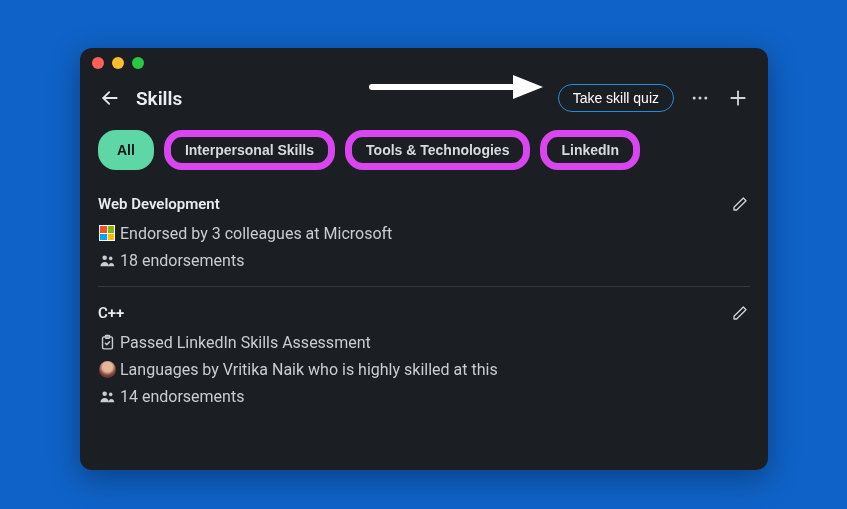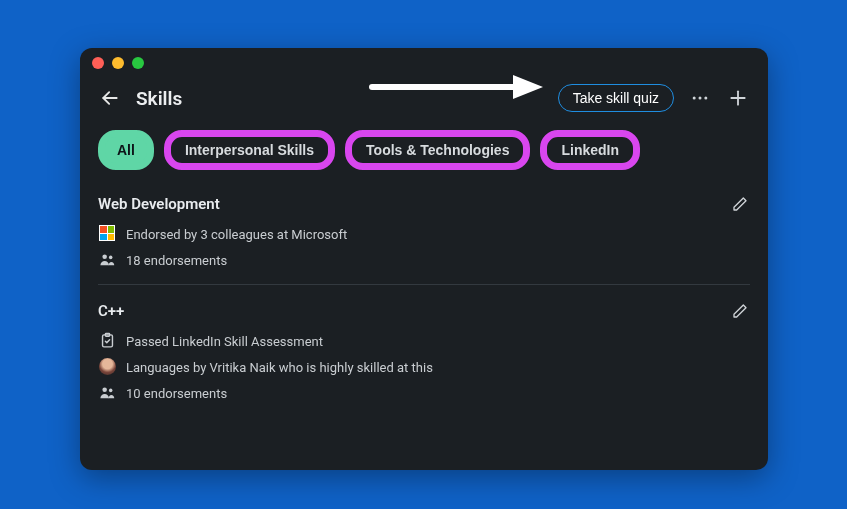--- a/index.html
+++ b/index.html
@@ -134,25 +134,25 @@
     font-weight: 600;
   }
   .edit-btn {
     color: #cfd3d7;
     width: 20px; height: 20px;
     display:flex; align-items:center; justify-content:center;
     cursor: pointer;
   }
   .detail-row {
     display: flex;
-    align-items: flex-end;
-    gap: 10px;
+    align-items: flex-start;
+    gap: 4px;
     margin: 8px 0 0 0;
     color: #c9cdd1;
-    font-size: 13px;
+    font-size: 16px;
   }
   .detail-icon {
     width: 18px; height: 18px;
     display:flex; align-items:center; justify-content:center;
     flex-shrink: 0;
   }
   .ms-logo {
     width: 16px; height: 16px;
     background: #fff;
     display: grid;
@@ -256,38 +256,38 @@
           </div>
         </div>
         <div class="detail-row">
           <span class="detail-icon">
             <svg width="17" height="17" viewBox="0 0 24 24" fill="none" stroke="currentColor" stroke-width="2" stroke-linecap="round" stroke-linejoin="round">
               <rect x="5" y="4" width="14" height="17" rx="2"></rect>
               <rect x="9" y="2" width="6" height="4" rx="1"></rect>
               <polyline points="9 13 11 15 15 11"></polyline>
             </svg>
           </span>
-          <span>Passed LinkedIn Skill Assessment</span>
+          <span>Passed LinkedIn Skills Assessment</span>
         </div>
         <div class="detail-row">
           <span class="detail-icon">
             <div class="avatar"></div>
           </span>
           <span>Languages by Vritika Naik who is highly skilled at this</span>
         </div>
         <div class="detail-row">
           <span class="detail-icon">
             <svg width="17" height="17" viewBox="0 0 24 24" fill="currentColor">
               <circle cx="8" cy="8" r="3.2"></circle>
               <circle cx="16.5" cy="9" r="2.5"></circle>
               <path d="M2 20c0-3.3 2.7-6 6-6s6 2.7 6 6"></path>
               <path d="M13.5 20c0-2.5 1.7-4.5 4-4.5s4 2 4 4.5"></path>
             </svg>
           </span>
-          <span>10 endorsements</span>
+          <span>14 endorsements</span>
         </div>
       </div>
     </div>
 
 </div>
 
 <svg class="arrow-annotation" viewBox="0 0 175 30">
   <line x1="4" y1="15" x2="148" y2="15" stroke="#ffffff" stroke-width="6" stroke-linecap="round"></line>
   <polygon points="145,3 175,15 145,27" fill="#ffffff"></polygon>
 </svg>

